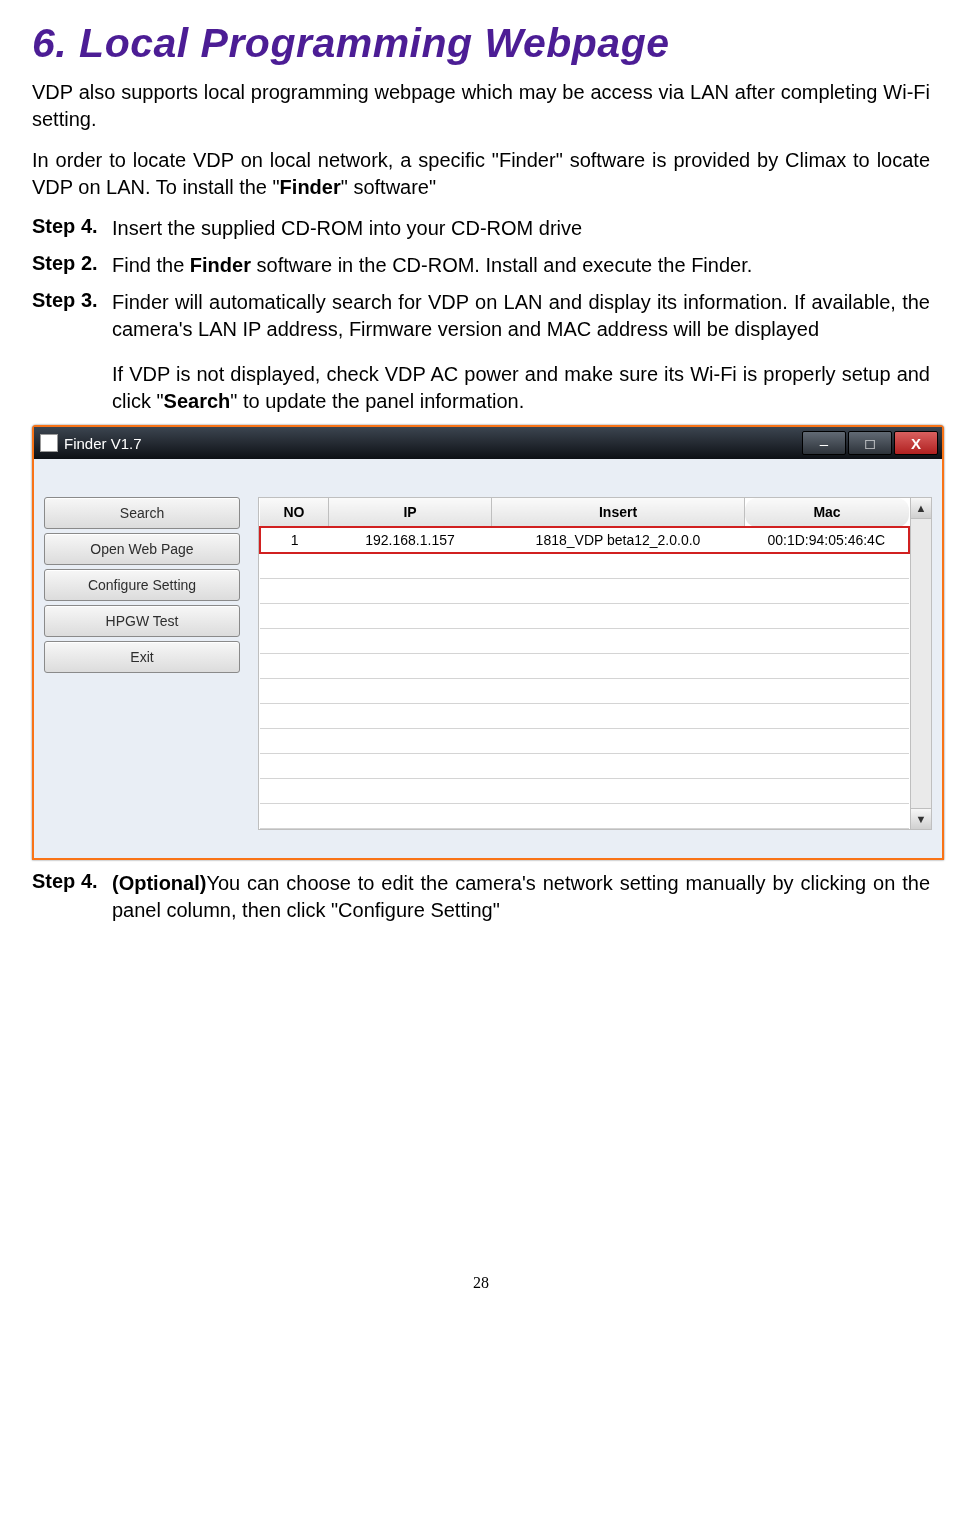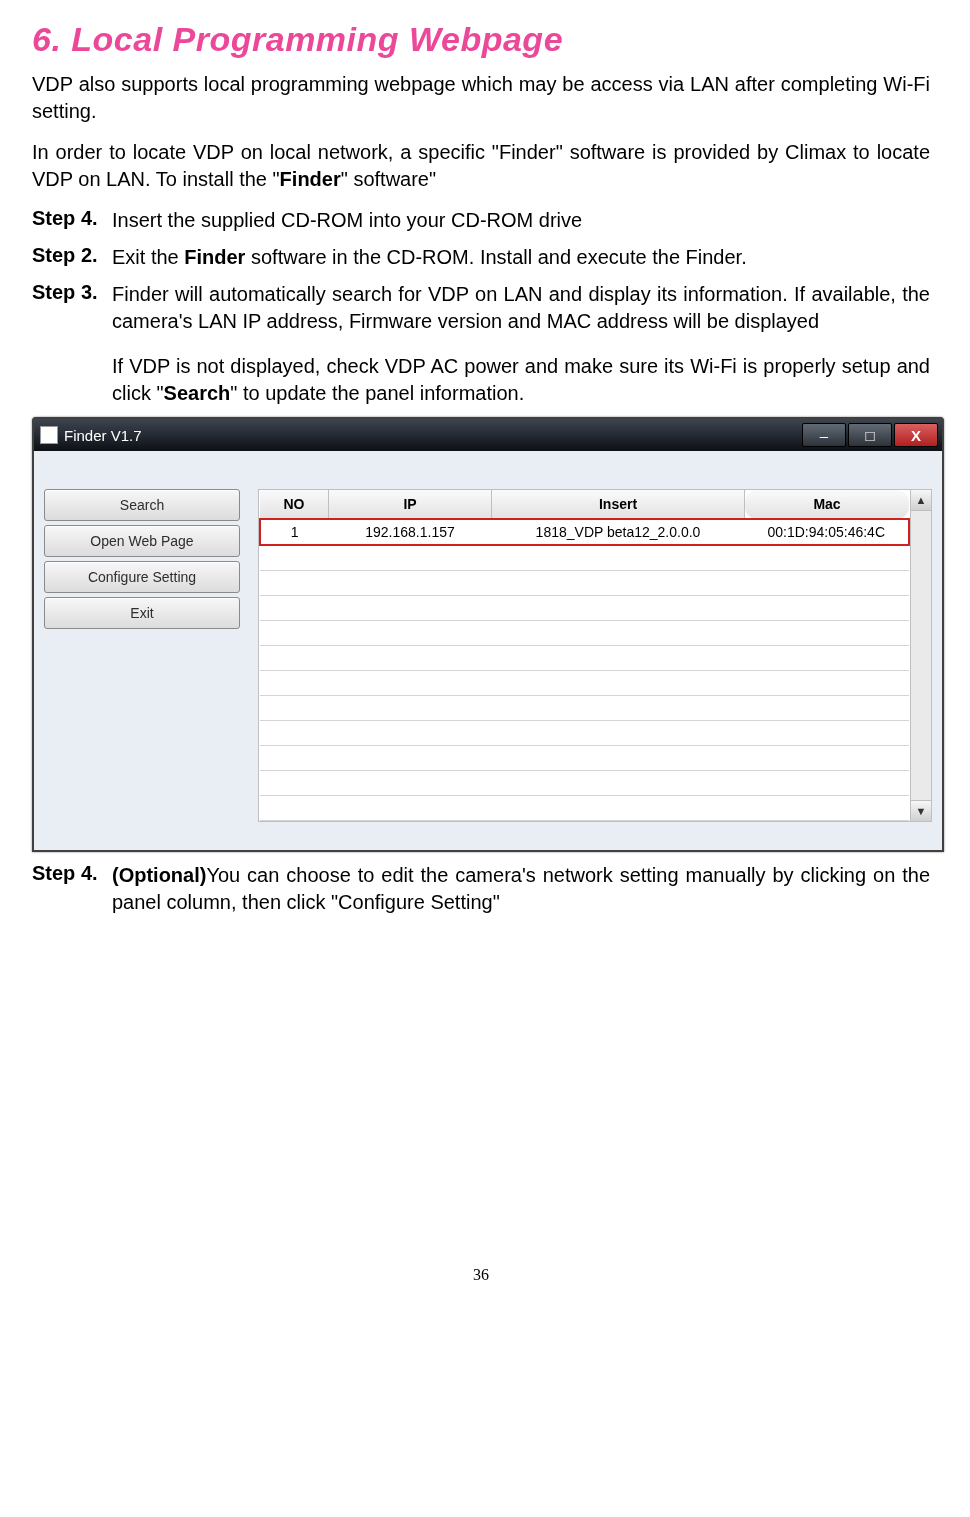--- a/index.html
+++ b/index.html
@@ -8,24 +8,24 @@
     background: #fff;
     font-family: Arial, Helvetica, sans-serif;
     color: #000;
     width: 970px;
   }
   .page {
     padding: 20px 40px 20px 32px;
     box-sizing: border-box;
   }
   h1.title {
-    color: #ec4899;
+    color: #4c1d95;
     font-style: italic;
     font-weight: 700;
-    font-size: 34px;
+    font-size: 41px;
     margin: 0 0 12px 0;
     letter-spacing: 0.5px;
   }
   p.body {
     font-size: 20px;
     line-height: 1.35;
     margin: 6px 0 14px 0;
     text-align: justify;
   }
   .step-row {
@@ -44,21 +44,21 @@
     text-align: justify;
   }
   .step-body .sub {
     margin-top: 18px;
   }
 
   
   .window {
     width: 908px;
     margin: 10px 0 10px 0;
-    border: 2px solid #404040;
+    border: 2px solid #f97316;
     border-radius: 4px 4px 0 0;
     background: #e9eef5;
     box-shadow: 0 0 2px #666;
   }
   .titlebar {
     height: 32px;
     display: flex;
     align-items: center;
     justify-content: space-between;
     background: linear-gradient(to bottom,#3c4550 0%,#0d1015 100%);
@@ -171,21 +171,21 @@
   </p>
 
   <div class="step-row">
     <div class="step-label">Step 4.</div>
     <div class="step-body">Insert the supplied CD-ROM into your CD-ROM drive</div>
   </div>
 
   <div class="step-row">
     <div class="step-label">Step 2.</div>
     <div class="step-body">
-      <span>Exit the </span><b>Finder</b><span> software in the CD-ROM. Install and execute the Finder.</span>
+      <span>Find the </span><b>Finder</b><span> software in the CD-ROM. Install and execute the Finder.</span>
     </div>
   </div>
 
   <div class="step-row">
     <div class="step-label">Step 3.</div>
     <div class="step-body">
       <span>Finder will automatically search for VDP on LAN and display its information. If available, the camera's LAN IP address, Firmware version and MAC address will be displayed</span>
       <div class="sub">
         <span>If VDP is not displayed, check VDP AC power and make sure its Wi-Fi is properly setup and click "</span><b>Search</b><span>" to update the panel information.</span>
       </div>
@@ -202,20 +202,21 @@
         <div class="tb-btn">–</div>
         <div class="tb-btn">□</div>
         <div class="tb-btn close">X</div>
       </div>
     </div>
     <div class="window-body">
       <div class="side-buttons">
         <div class="side-btn">Search</div>
         <div class="side-btn">Open Web Page</div>
         <div class="side-btn">Configure Setting</div>
+        <div class="side-btn">HPGW Test</div>
         <div class="side-btn">Exit</div>
       </div>
       <div class="grid-wrap">
         <div class="grid-inner">
         <table class="grid">
           <thead>
             <tr>
               <th style="width:56px">NO</th>
               <th style="width:150px">IP</th>
               <th style="width:240px">Insert</th>
@@ -306,14 +307,14 @@
     </div>
   </div>
 
   <div class="step-row">
     <div class="step-label">Step 4.</div>
     <div class="step-body">
       <b>(Optional)</b><span>You can choose to edit the camera's network setting manually by clicking on the panel column, then click "Configure Setting"</span>
     </div>
   </div>
 
-  <div class="page-number">36</div>
+  <div class="page-number">28</div>
 </div>
 
 </body></html>

